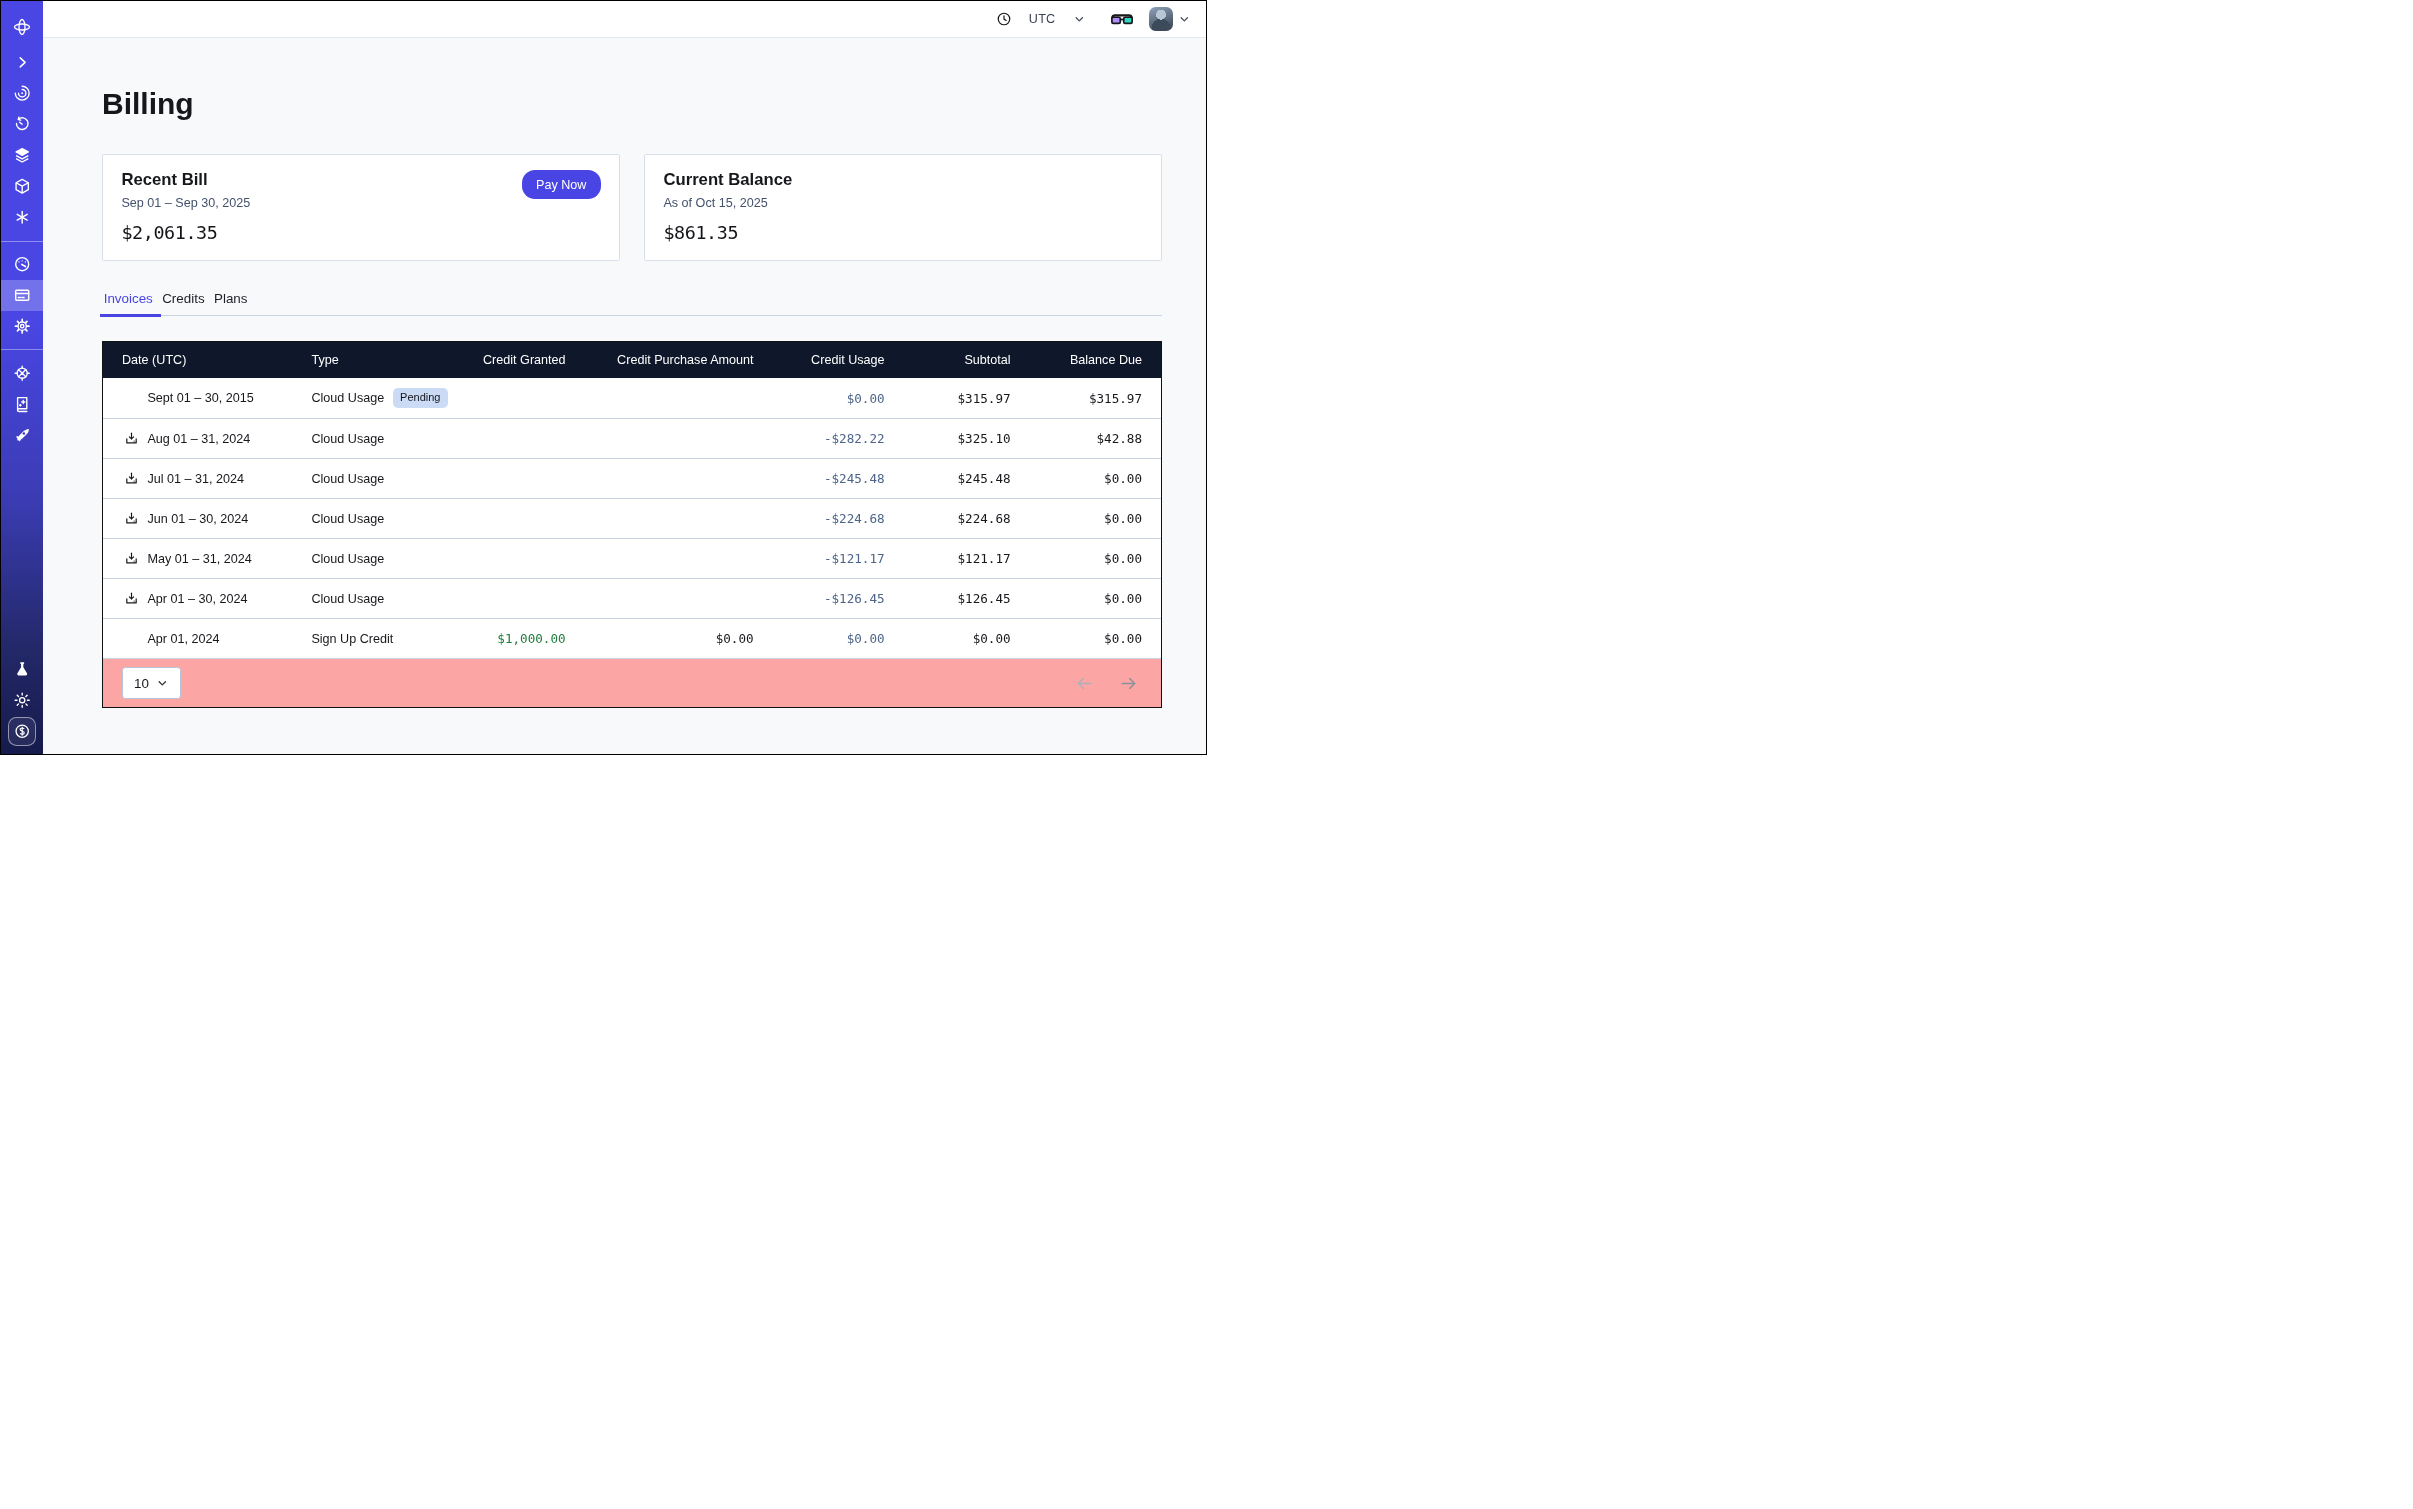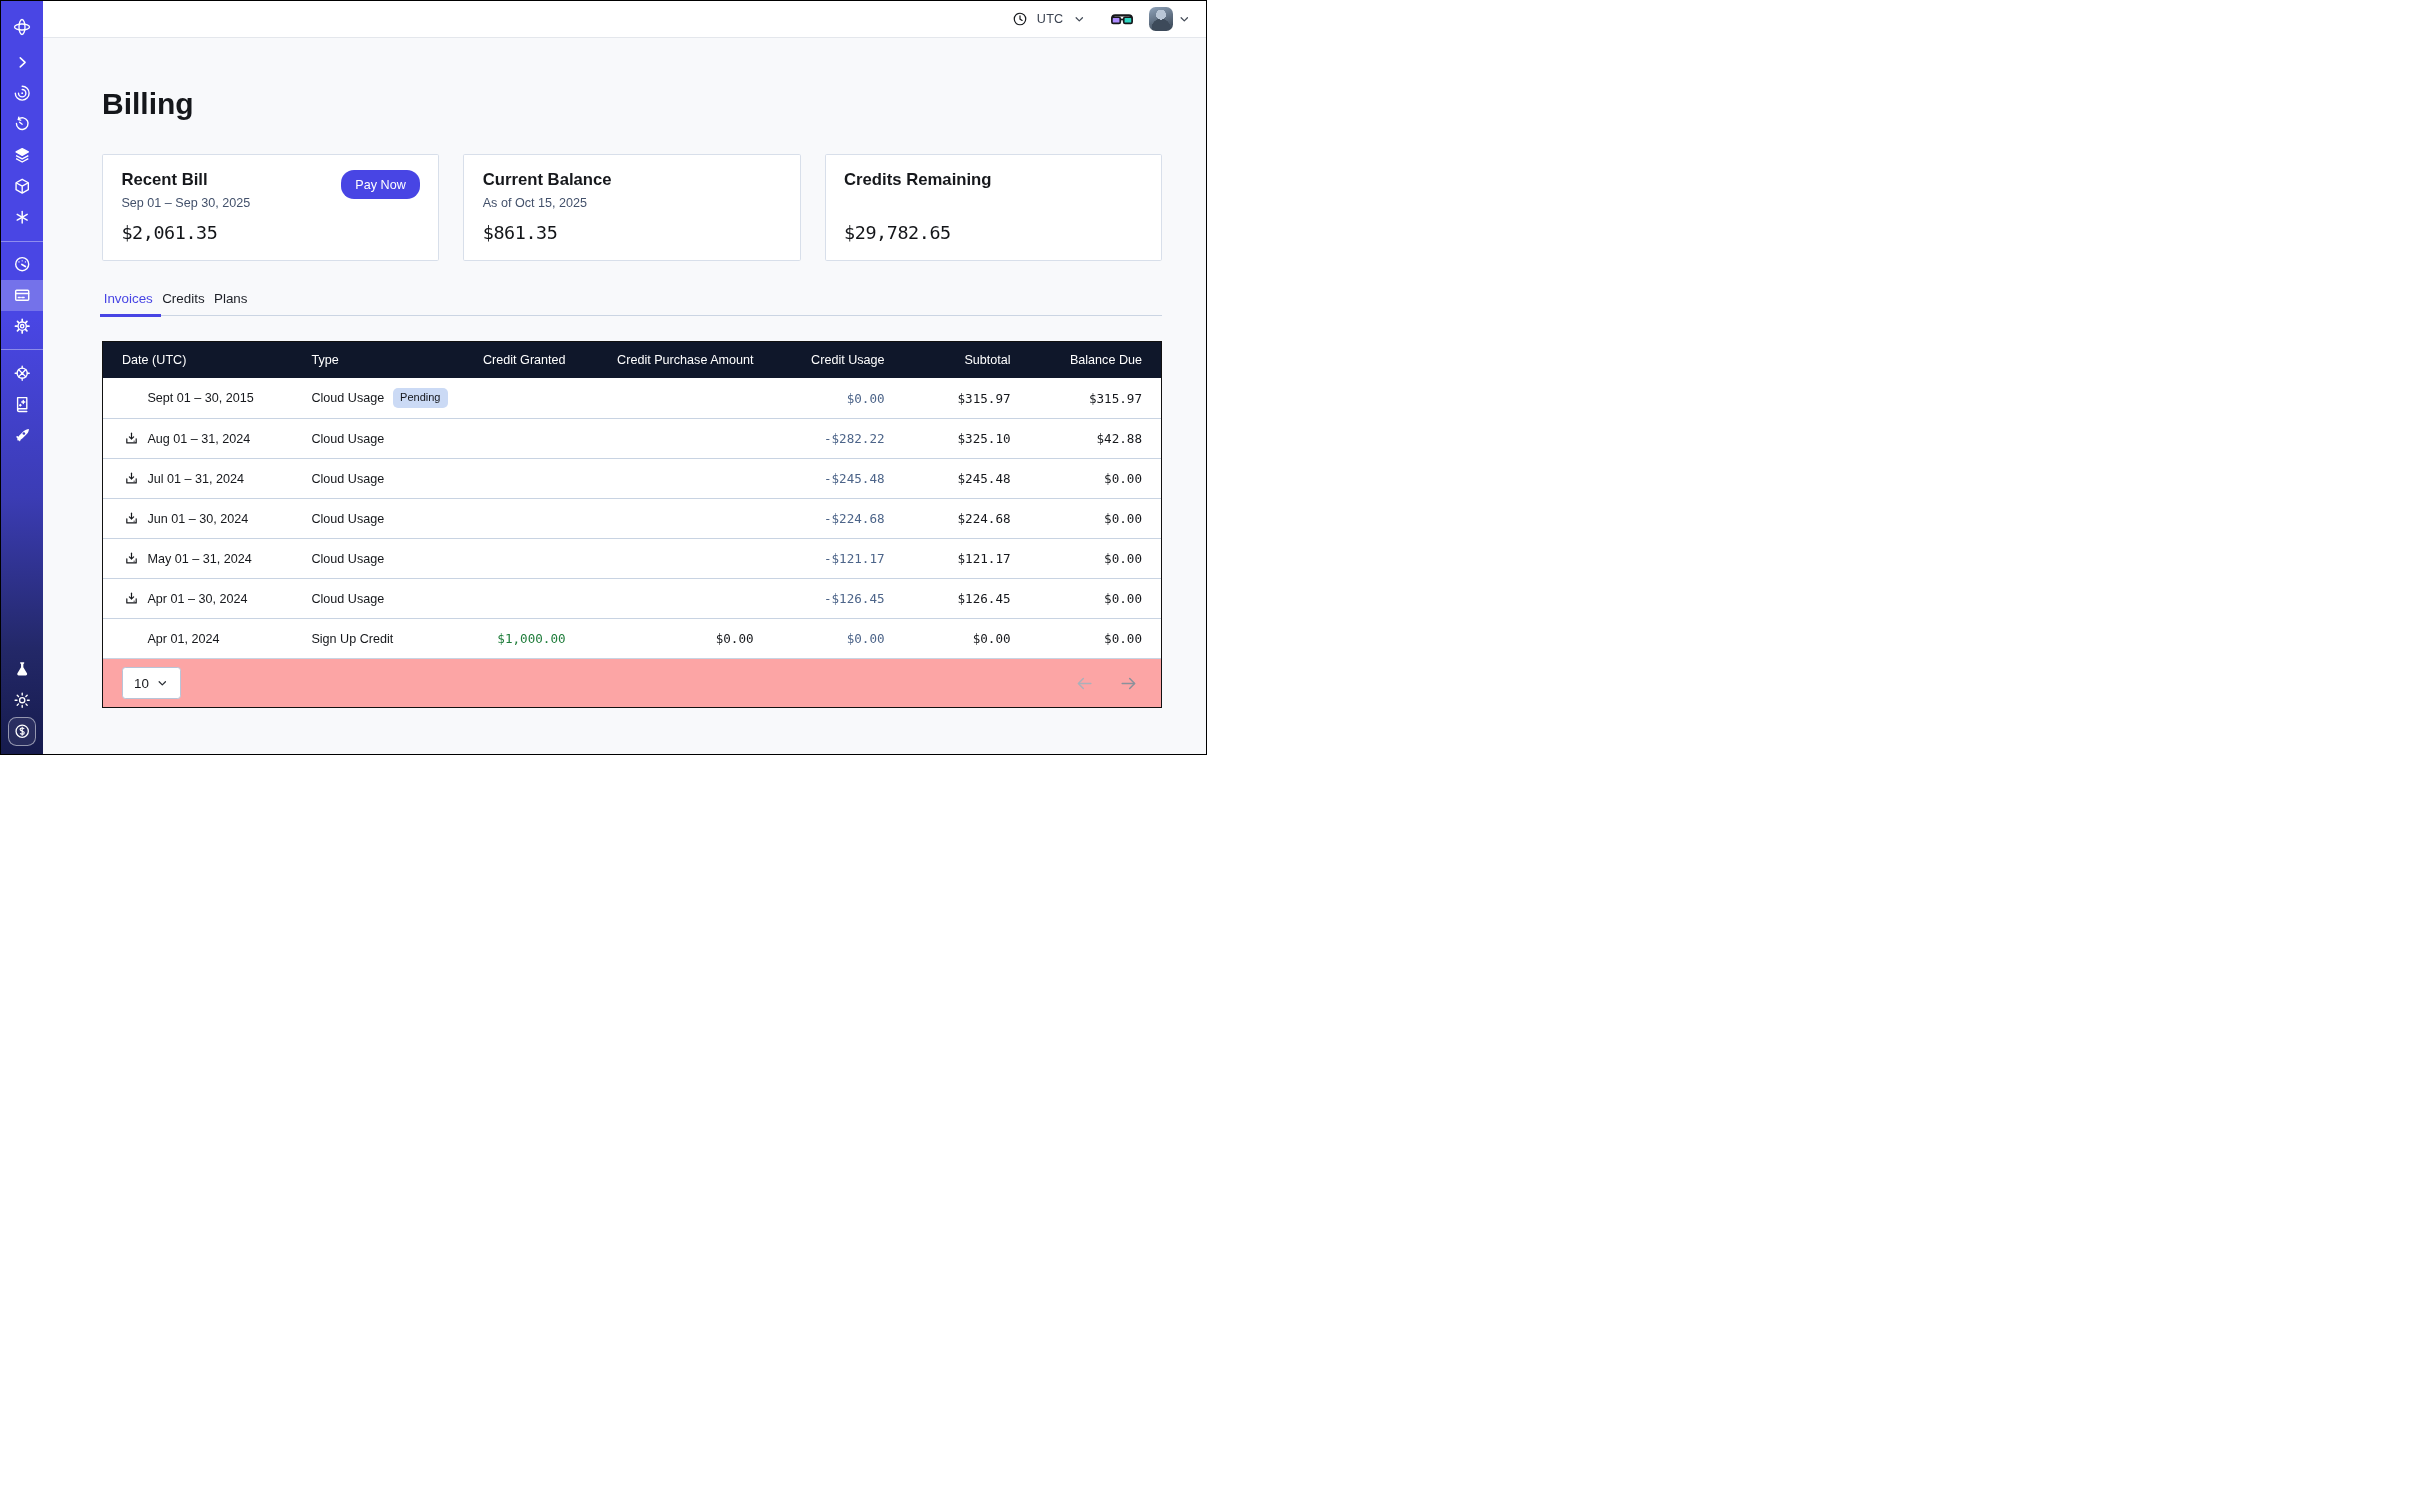--- a/index.html
+++ b/index.html
@@ -21,21 +21,21 @@
   .sb-spacer { flex:1 1 auto; }
   .sb-item svg { display:block; }
   .dollar-btn { width:28.5px; height:28.5px; border-radius:8.4px; border:1.3px solid rgba(255,255,255,0.5);
     background:rgba(255,255,255,0.07); display:flex; align-items:center; justify-content:center;
     color:#fff; cursor:pointer; margin-top:1.7px; }
 
   
   .topbar { position:absolute; left:42px; right:0; top:0; height:37px; background:#fff;
     border-bottom:0.8px solid #E4E7EC; display:flex; align-items:center; justify-content:flex-end;
     padding-right:15px; z-index:4; }
-  .tz-group { display:flex; align-items:center; gap:9px; background:none; border:none;
+  .tz-group { display:flex; align-items:center; gap:17px; background:none; border:none;
     cursor:pointer; color:#3A4250; font-size:12.6px; font-weight:500;
     font-family:"Liberation Sans",sans-serif; }
   .tz-label { letter-spacing:0.3px; }
   .icon-btn { background:none; border:none; cursor:pointer; display:flex; align-items:center; }
   .glasses-btn { margin-left:25px; }
   .account-btn { margin-left:15px; display:flex; align-items:center; gap:5.9px; background:none;
     border:none; cursor:pointer; }
   .avatar { width:23.4px; height:23.4px; border-radius:6.7px; display:block;
     background:
       radial-gradient(circle at 50% 32%, #b9c6d6 0 24%, transparent 25%),
@@ -278,29 +278,20 @@
       <div class="card">
         <div class="card-head">
           <div>
             <div class="card-title">Current Balance</div>
             <div class="card-sub">As of Oct 15, 2025</div>
           </div>
         </div>
         <div class="card-amount">$861.35</div>
       </div>
 
-      <div class="card">
-        <div class="card-head">
-          <div>
-            <div class="card-title">Credits Remaining</div>
-            <div class="card-sub"></div>
-          </div>
-        </div>
-        <div class="card-amount">$29,782.65</div>
-      </div>
     </section>
 
     <div class="tabs">
       <div class="tab active">Invoices</div>
       <div class="tab">Credits</div>
       <div class="tab">Plans</div>
     </div>
 
     <section class="table">
       <div class="trow thead">

